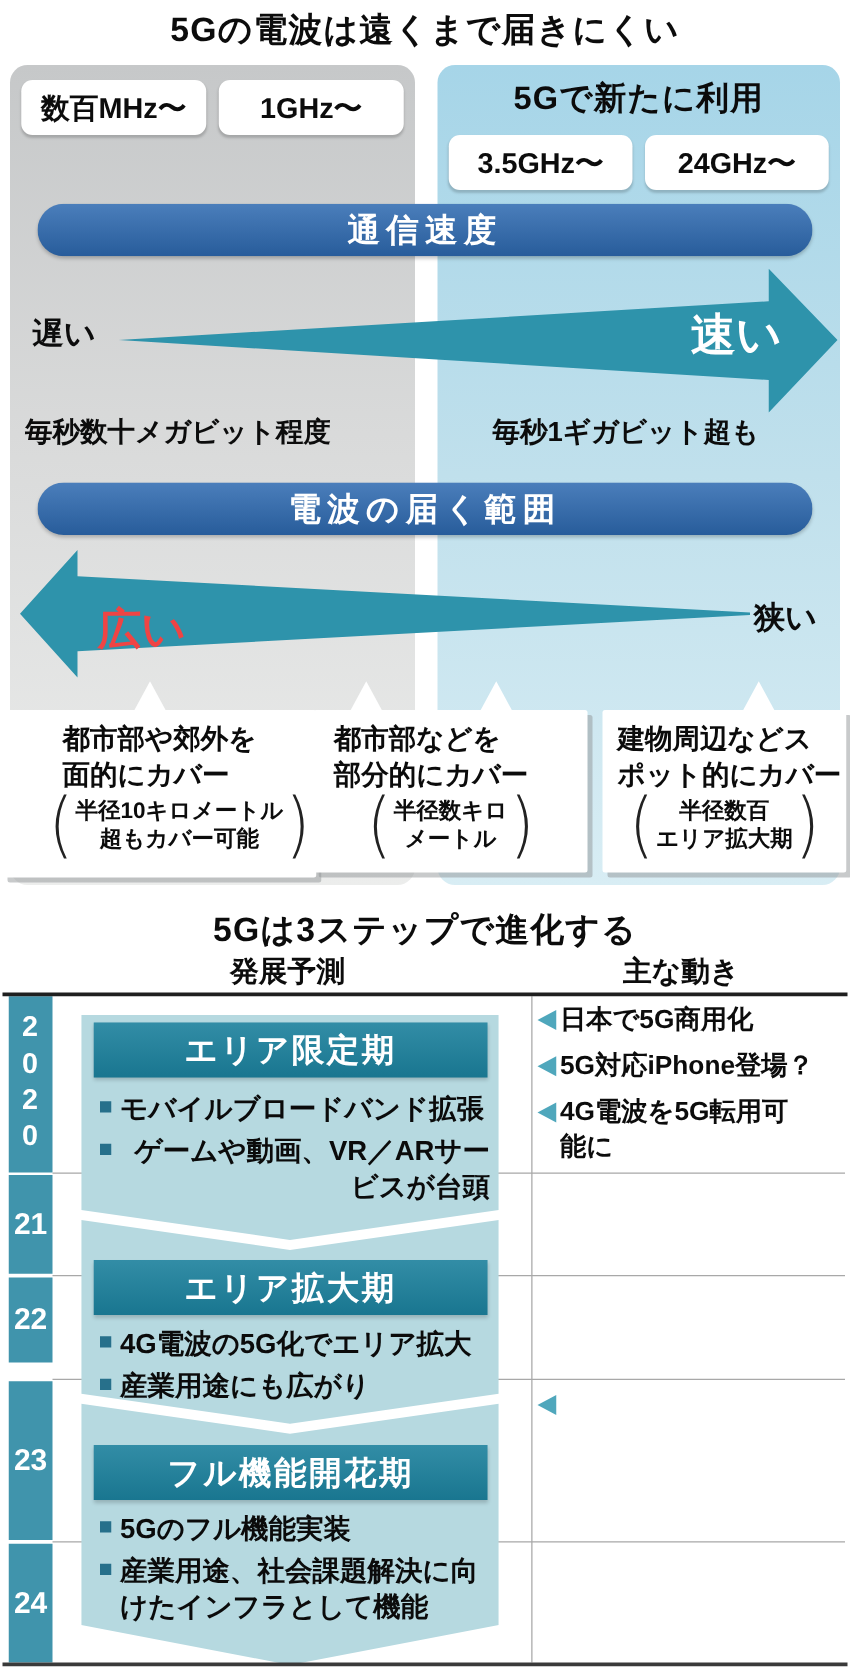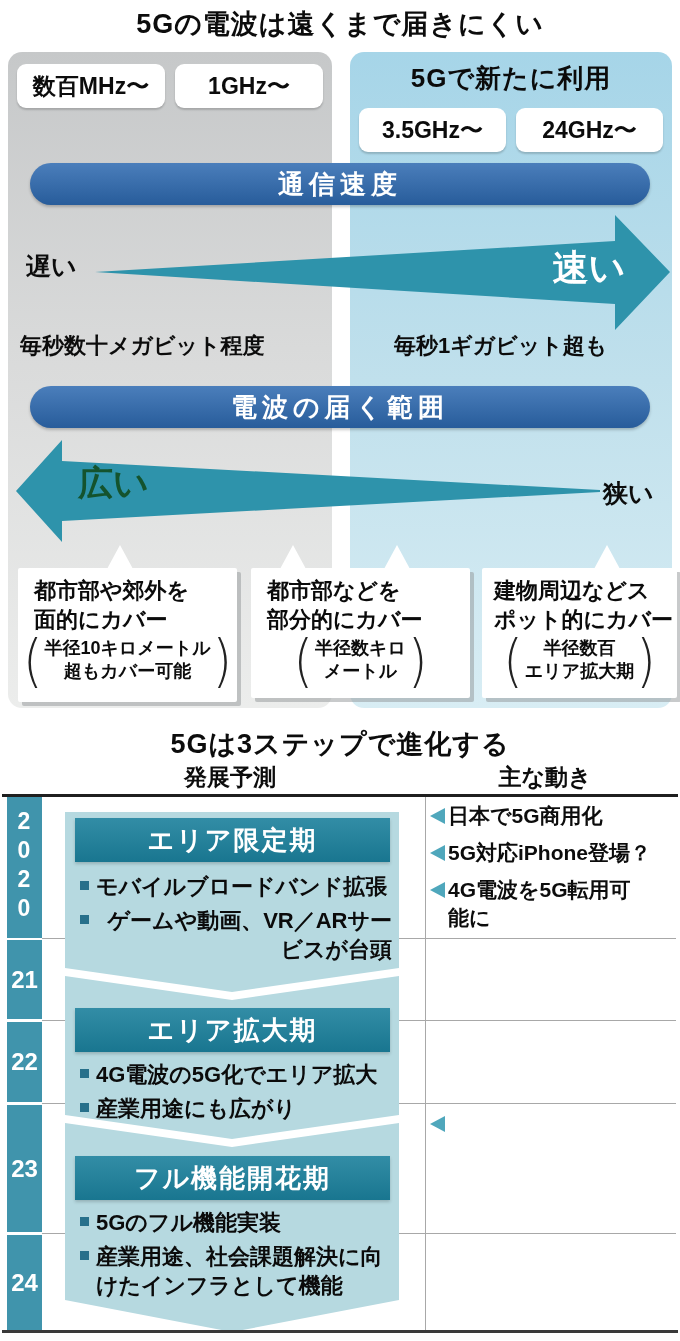--- a/index.html
+++ b/index.html
@@ -21,48 +21,48 @@
         color:#fff;font-size:26px;font-weight:800;letter-spacing:5px;
         display:flex;align-items:center;justify-content:center;box-shadow:0 2px 3px rgba(0,0,0,.22);}
   [data-name="speed-banner"]{top:163px;}
   [data-name="range-banner"]{top:386px;}
   [data-name="speed-arrow"]{left:0;top:205px;}
   [data-name="range-arrow"]{left:0;top:436px;}
   [data-name="slow-label"]{left:26px;top:250px;font-size:25px;font-weight:800;}
   [data-name="fast-label"]{left:543px;top:244px;width:92px;text-align:center;font-size:36px;font-weight:800;color:#fff;}
   [data-name="speed-caption-4g"]{left:20px;top:331px;font-size:22px;font-weight:600;}
   [data-name="speed-caption-5g"]{left:394px;top:331px;font-size:22px;font-weight:600;}
-  [data-name="wide-label"]{left:78px;top:460px;font-size:35px;font-weight:800;color:#14532d;}
+  [data-name="wide-label"]{left:78px;top:480px;font-size:35px;font-weight:800;color:#ef4444;}
   [data-name="narrow-label"]{left:603px;top:477px;font-size:25px;font-weight:800;}
   .pointer{width:0;height:0;border-left:13px solid transparent;border-right:13px solid transparent;
            border-bottom:24px solid #fff;top:545px;}
   .p1{left:107px;} .p2{left:280px;} .p3{left:384px;} .p4{left:594px;}
   .callout{top:568px;background:#fff;border-radius:2px;box-shadow:4px 4px 0 rgba(145,150,152,.5);}
-  .c1{left:18px;width:219px;height:134px;}
+  .c1{left:2px;width:219px;height:134px;padding-left:32px;}
   .c2{left:251px;width:219px;height:130px;}
   .c3{left:482px;width:195px;height:130px;}
   .callout .heading{padding:9px 0 0 16px;font-size:22px;line-height:1.3;font-weight:600;color:#0b0b0b;}
   .c3 .heading{padding-left:12px;}
   .note{display:flex;align-items:center;justify-content:center;margin-top:1px;}
   .paren{font-size:50px;font-weight:100;color:#222;line-height:1;transform:scaleY(1.15);font-family:"DejaVu Sans",sans-serif;}
   .note-lines{text-align:center;font-size:18px;line-height:1.3;margin:0 2px;font-weight:600;}
 
   
   [data-name="roadmap-title"]{left:0;top:726px;width:680px;text-align:center;font-size:27px;font-weight:800;letter-spacing:1px;}
   [data-name="forecast-header"]{left:130px;top:762px;width:200px;text-align:center;font-size:23px;font-weight:600;}
   [data-name="moves-header"]{left:445px;top:762px;width:200px;text-align:center;font-size:23px;font-weight:600;}
   [data-name="table-top-border"]{left:2px;top:794px;width:676px;height:3px;background:#1f1f1f;z-index:3;}
   [data-name="table-bottom-border"]{left:2px;top:1330px;width:676px;height:3px;background:#3a3a3a;z-index:3;}
   [data-name="column-divider"]{left:425px;top:797px;width:1px;height:533px;background:#a8a8a8;z-index:1;}
   .gline{left:42px;width:634px;height:1px;background:#a8a8a8;z-index:1;}
   .g1{top:938px;} .g2{top:1020px;} .g3{top:1103px;} .g4{top:1233px;}
   .yseg{left:7px;width:35px;background:var(--year_column_teal,#4094ac);color:#fff;font-weight:700;
         display:flex;align-items:center;justify-content:center;font-size:24px;z-index:2;}
   .y0{top:797px;height:141px;writing-mode:vertical-rl;text-orientation:upright;font-size:23px;letter-spacing:3px;}
-  .y1{top:940px;height:79px;} .y2{top:1022px;height:80px;} .y3{top:1105px;height:127px;} .y4{top:1235px;height:95px;}
+  .y1{top:940px;height:79px;} .y2{top:1022px;height:68px;} .y3{top:1105px;height:127px;} .y4{top:1235px;height:95px;}
   [data-name="phase-ribbon"]{left:65px;top:808px;z-index:2;}
   .phase-h{left:75px;width:315px;height:44px;background:linear-gradient(180deg,rgba(255,255,255,.10),rgba(0,0,0,.08)),var(--phase_header_teal,#1b809c);
         color:#fff;font-size:26px;font-weight:800;letter-spacing:2px;z-index:2;
         display:flex;align-items:center;justify-content:center;box-shadow:0 2px 3px rgba(0,0,0,.18);}
   .ph1{top:818px;} .ph2{top:1008px;} .ph3{top:1156px;}
   .bullets{left:80px;width:312px;z-index:2;}
   .bl1{top:872px;text-align:right;} .bl2{top:1060px;} .bl3{top:1208px;}
   .brow{display:flex;margin-bottom:5px;}
   .bsq{width:9px;height:9px;background:var(--bullet_teal,#27708b);margin:9px 7px 0 0;flex:none;}
   .btxt{font-size:22px;line-height:1.32;font-weight:600;color:#0b0b0b;}

